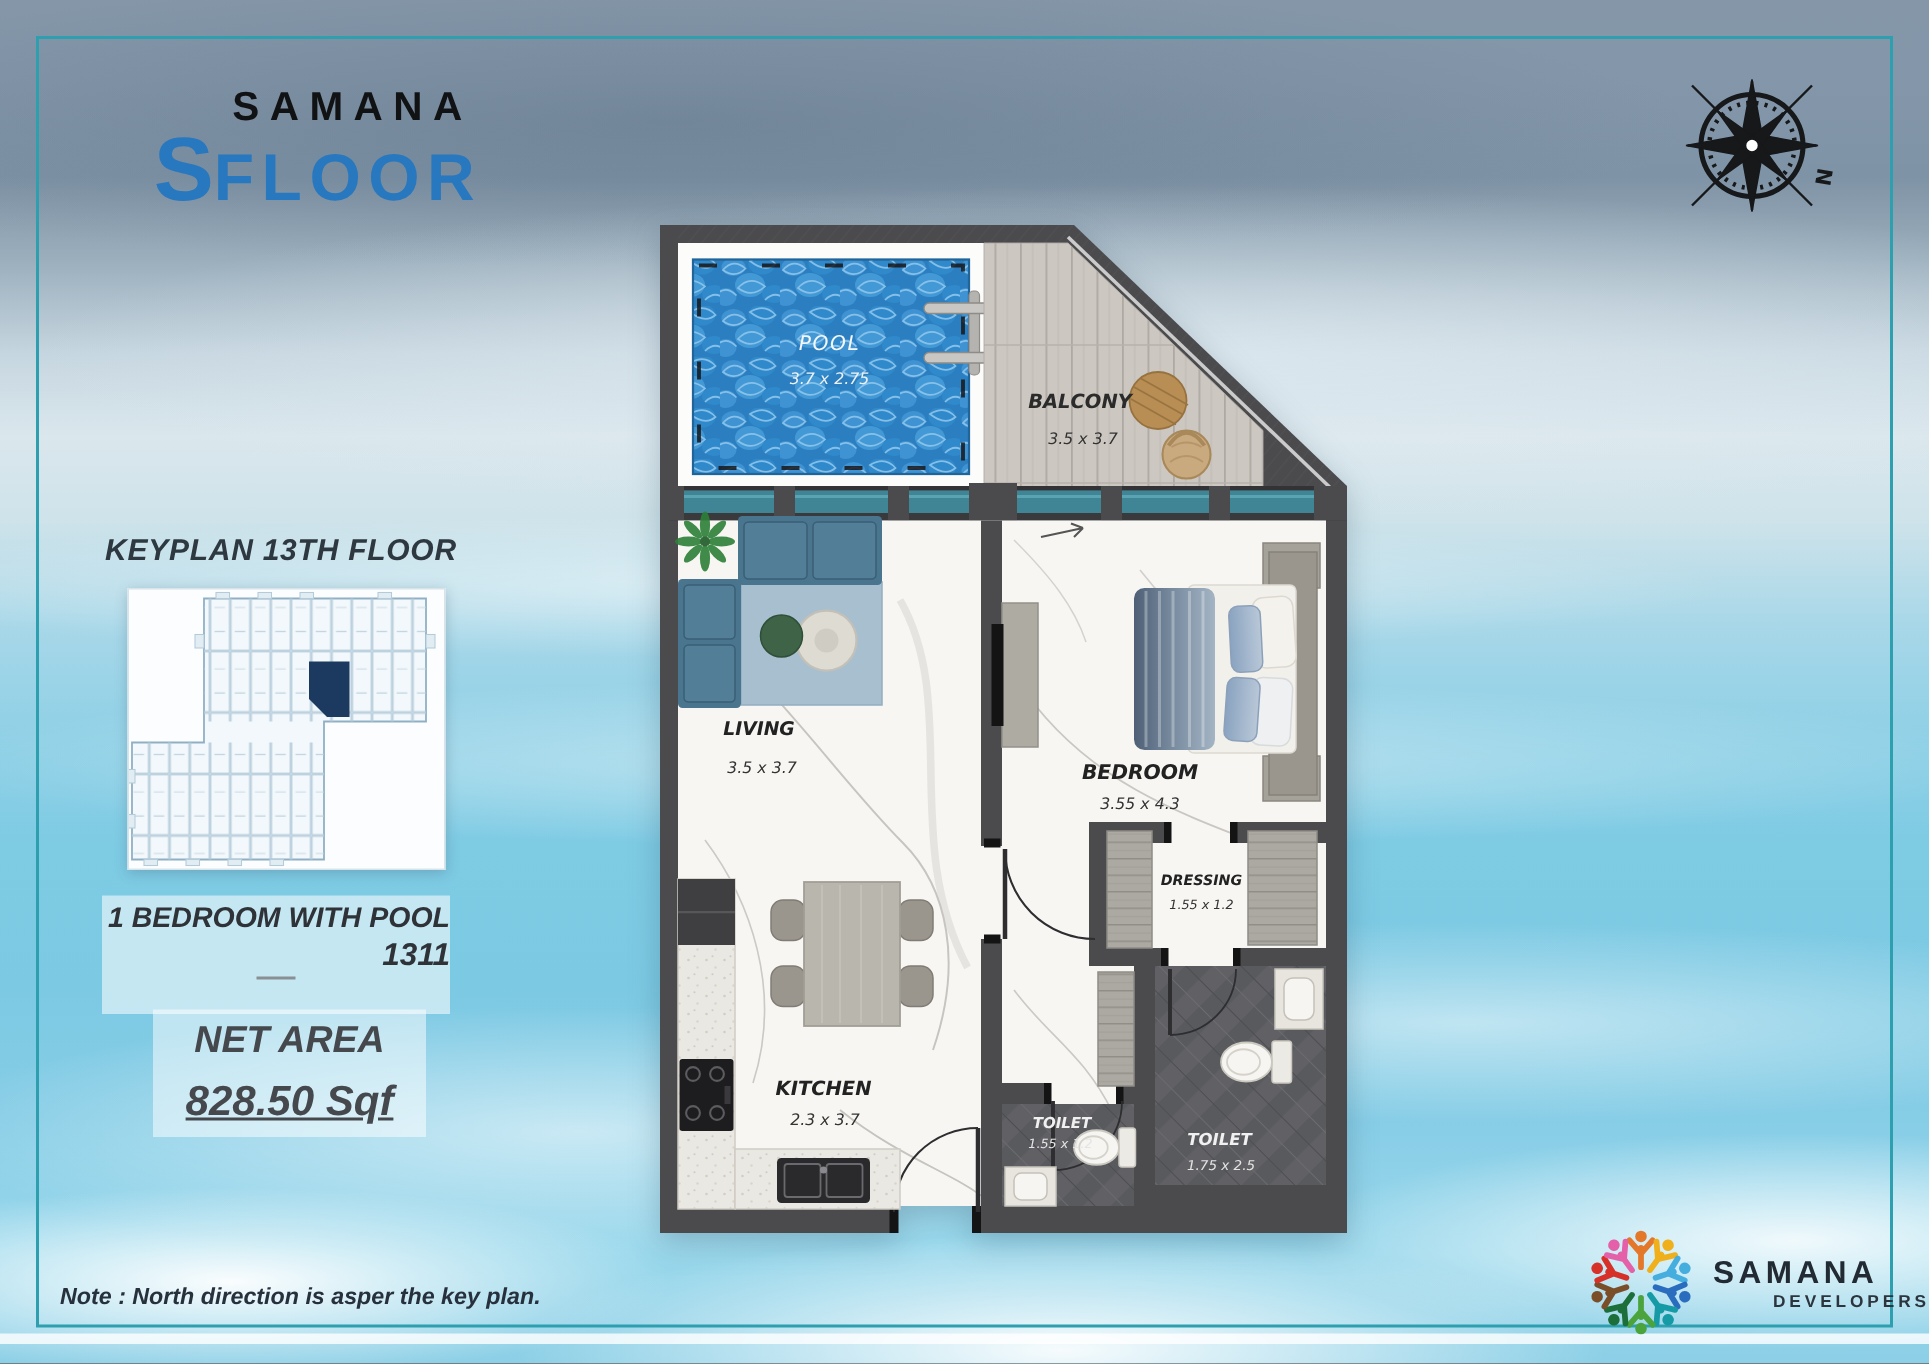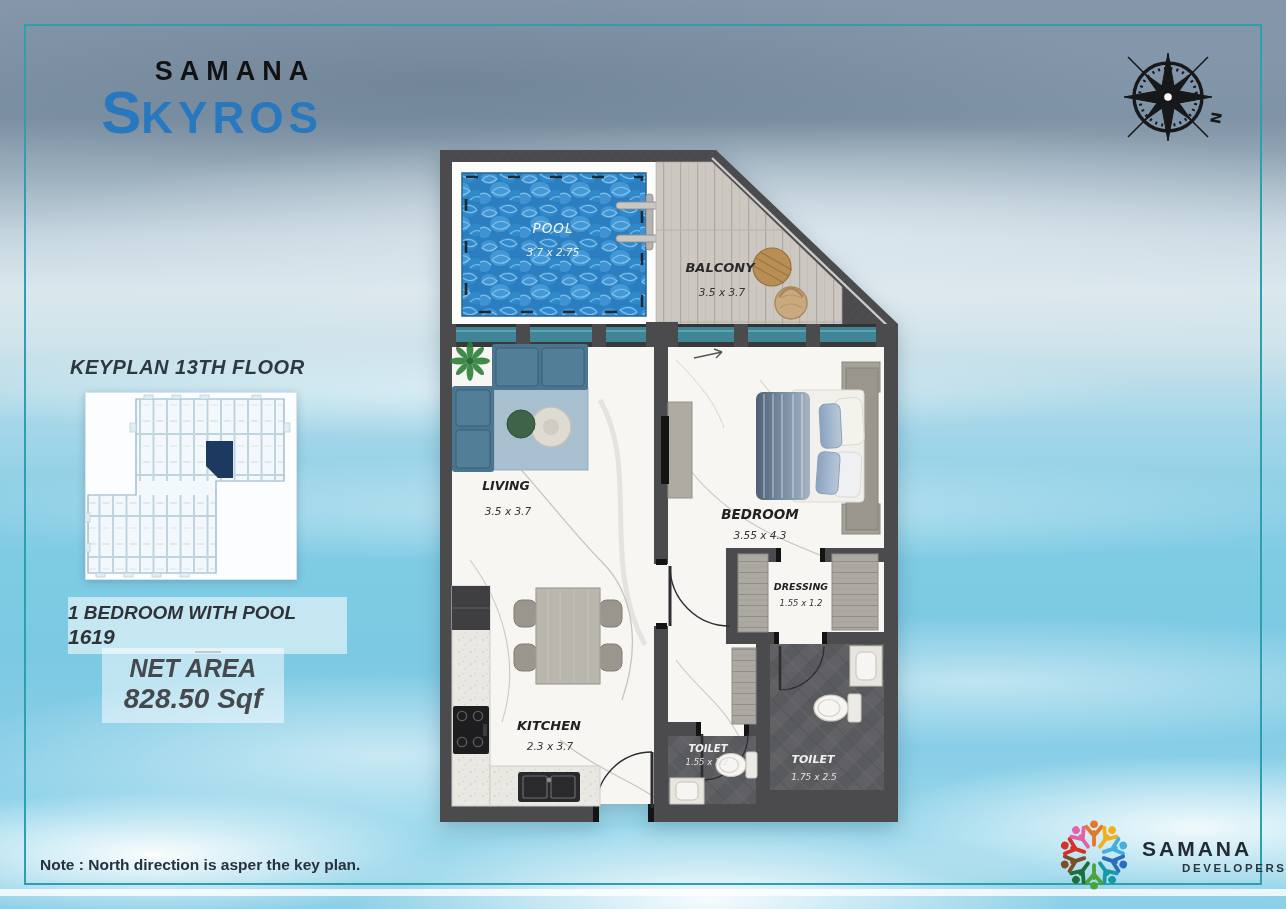--- a/index.html
+++ b/index.html
@@ -26,31 +26,31 @@
   .logo .samana{font-size:27px;font-weight:bold;letter-spacing:7px;color:#101214;padding-left:46px;}
   .logo .skyros{display:flex;align-items:baseline;justify-content:center;color:#2878bf;font-weight:bold;line-height:.85;}
   .logo .skyros .big-s{font-size:60px;}
   .logo .skyros .rest{font-size:44px;letter-spacing:5px;}
 
   
   .keyplan-title{position:absolute;left:70px;top:356px;width:240px;text-align:left;
     font-style:italic;font-weight:bold;font-size:20px;color:#2e3840;letter-spacing:.5px;}
   .keyplan-card{position:absolute;left:85px;top:392px;width:210px;height:186px;background:#fbfdfe;
     border:1px solid #d8e4ea;box-shadow:0 2px 8px rgba(60,90,110,.3);}
-  .unit-box{position:absolute;left:68px;top:597px;width:279px;background:rgba(255,255,255,.55);
-    text-align:left;font-style:italic;font-weight:bold;color:#2f3338;padding:5px 0 1px 0;}
+  .unit-box{position:absolute;left:68px;top:597px;width:232px;background:rgba(255,255,255,.55);
+    text-align:right;font-style:italic;font-weight:bold;color:#2f3338;padding:5px 0 23px 0;}
   .unit-box .l1{font-size:19px;}
   .unit-box .l2{font-size:21px;margin-top:1px;}
   .unit-box .dash{width:26px;height:2px;background:#8a8f94;margin:2px auto 0 auto;}
-  .net-box{position:absolute;left:102px;top:648px;width:182px;background:rgba(255,255,255,.5);
+  .net-box{position:absolute;left:102px;top:673px;width:182px;background:rgba(255,255,255,.5);
     text-align:center;font-style:italic;font-weight:bold;color:#45494e;padding:6px 0 8px 0;}
   .net-box .l1{font-size:25px;}
-  .net-box .l2{font-size:28px;margin-top:0;}
-
-  .note{position:absolute;left:40px;top:856px;font-weight:bold;font-size:15.5px;color:#27313d;}
+  .net-box .l2{font-size:28px;margin-top:10px;text-decoration:underline;}
+
+  .note{position:absolute;left:40px;top:856px;font-style:italic;font-weight:bold;font-size:15.5px;color:#27313d;}
 
   
   .dev{position:absolute;left:1054px;top:814px;display:flex;align-items:center;}
   .dev-text{margin-left:8px;}
   .dev-text .n{font-size:21px;font-weight:bold;letter-spacing:3px;color:#222b33;}
   .dev-text .t{font-size:11.5px;font-weight:bold;letter-spacing:2.6px;color:#2c353d;margin-top:1px;padding-left:40px;}
 
   .plan{position:absolute;left:435px;top:145px;filter:drop-shadow(0 6px 10px rgba(30,60,80,.25));}
   .compass{position:absolute;left:1100px;top:34px;}
   svg text{font-family:"DejaVu Sans",sans-serif;}
@@ -60,21 +60,21 @@
 
 <div class="canvas">
 
   <div class="frame"></div>
   <div class="bottom-strip"></div>
 
   <div class="logo">
     <div class="samana">SAMANA</div>
     <div class="skyros">
       <span class="big-s">S</span>
-        <span class="rest">KYROS</span>
+        <span class="rest">FLOOR</span>
     </div>
   </div>
 
   <svg class="compass" width="130" height="125" viewBox="1090 30 130 125">
     <g stroke="#16181a" fill="#16181a">
       <circle cx="1158" cy="93" r="34" fill="none" stroke-width="3.4"></circle>
       <circle cx="1158" cy="93" r="28.5" fill="none" stroke-width="3" stroke-dasharray="2 4.2"></circle>
       <g stroke-width="1.6">
         <line x1="1118" y1="53" x2="1198" y2="133"></line>
         <line x1="1198" y1="53" x2="1118" y2="133"></line>
@@ -119,21 +119,21 @@
           <rect x="198" y="30" width="6" height="9"></rect>
         <rect x="-2" y="120" width="6" height="9"></rect>
           <rect x="-2" y="150" width="6" height="9"></rect>
       </g>
       <polygon points="120,48 147,48 147,85 132,85 120,73" fill="#1c3a5f"></polygon>
     </svg>
   </div>
 
   <div class="unit-box">
     <div class="l1">1 BEDROOM WITH POOL</div>
-    <div class="l2">1619</div>
+    <div class="l2">1311</div>
     <div class="dash"></div>
   </div>
   <div class="net-box">
     <div class="l1">NET AREA</div>
     <div class="l2">828.50 Sqf</div>
   </div>
 
   <div class="note">Note : North direction is asper the key plan.</div>
 
   <div class="dev">

